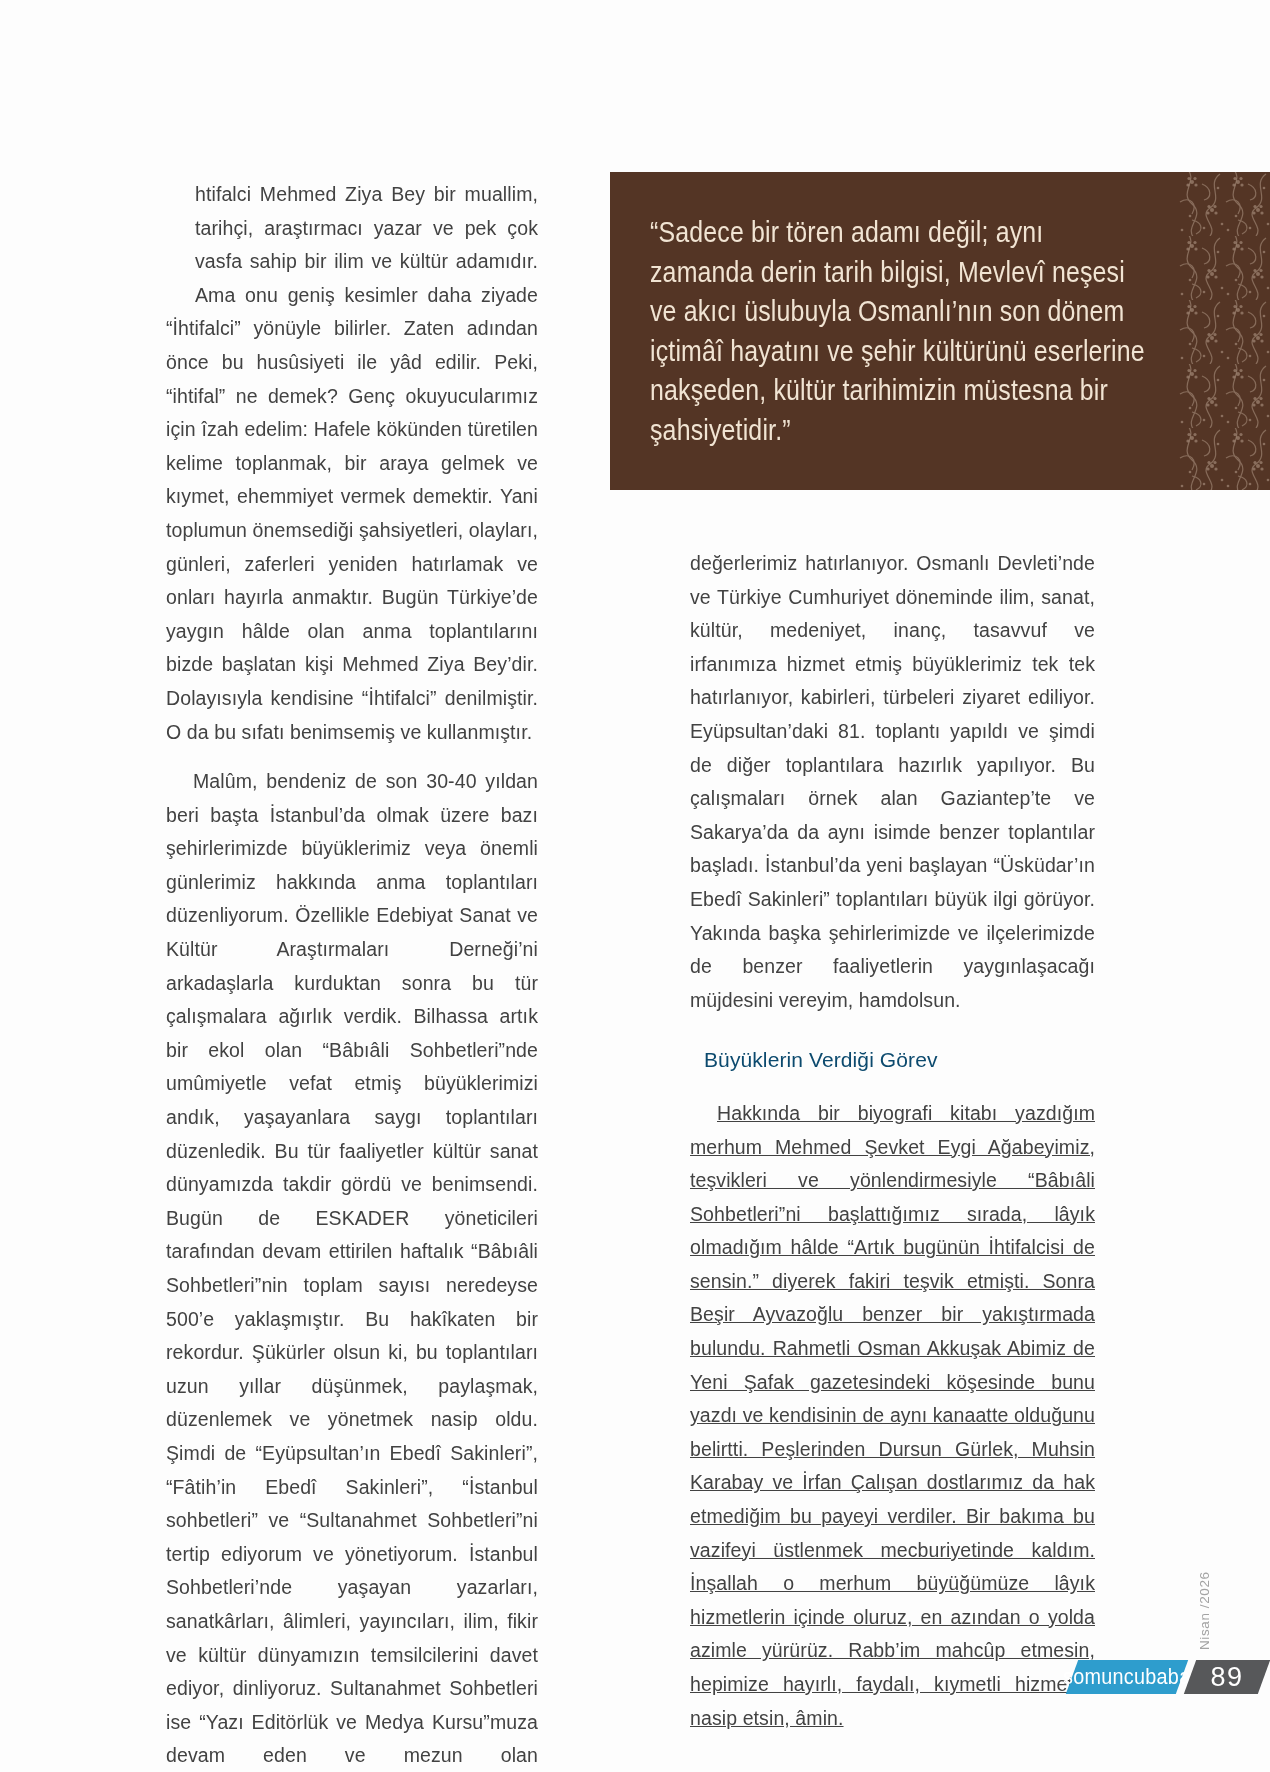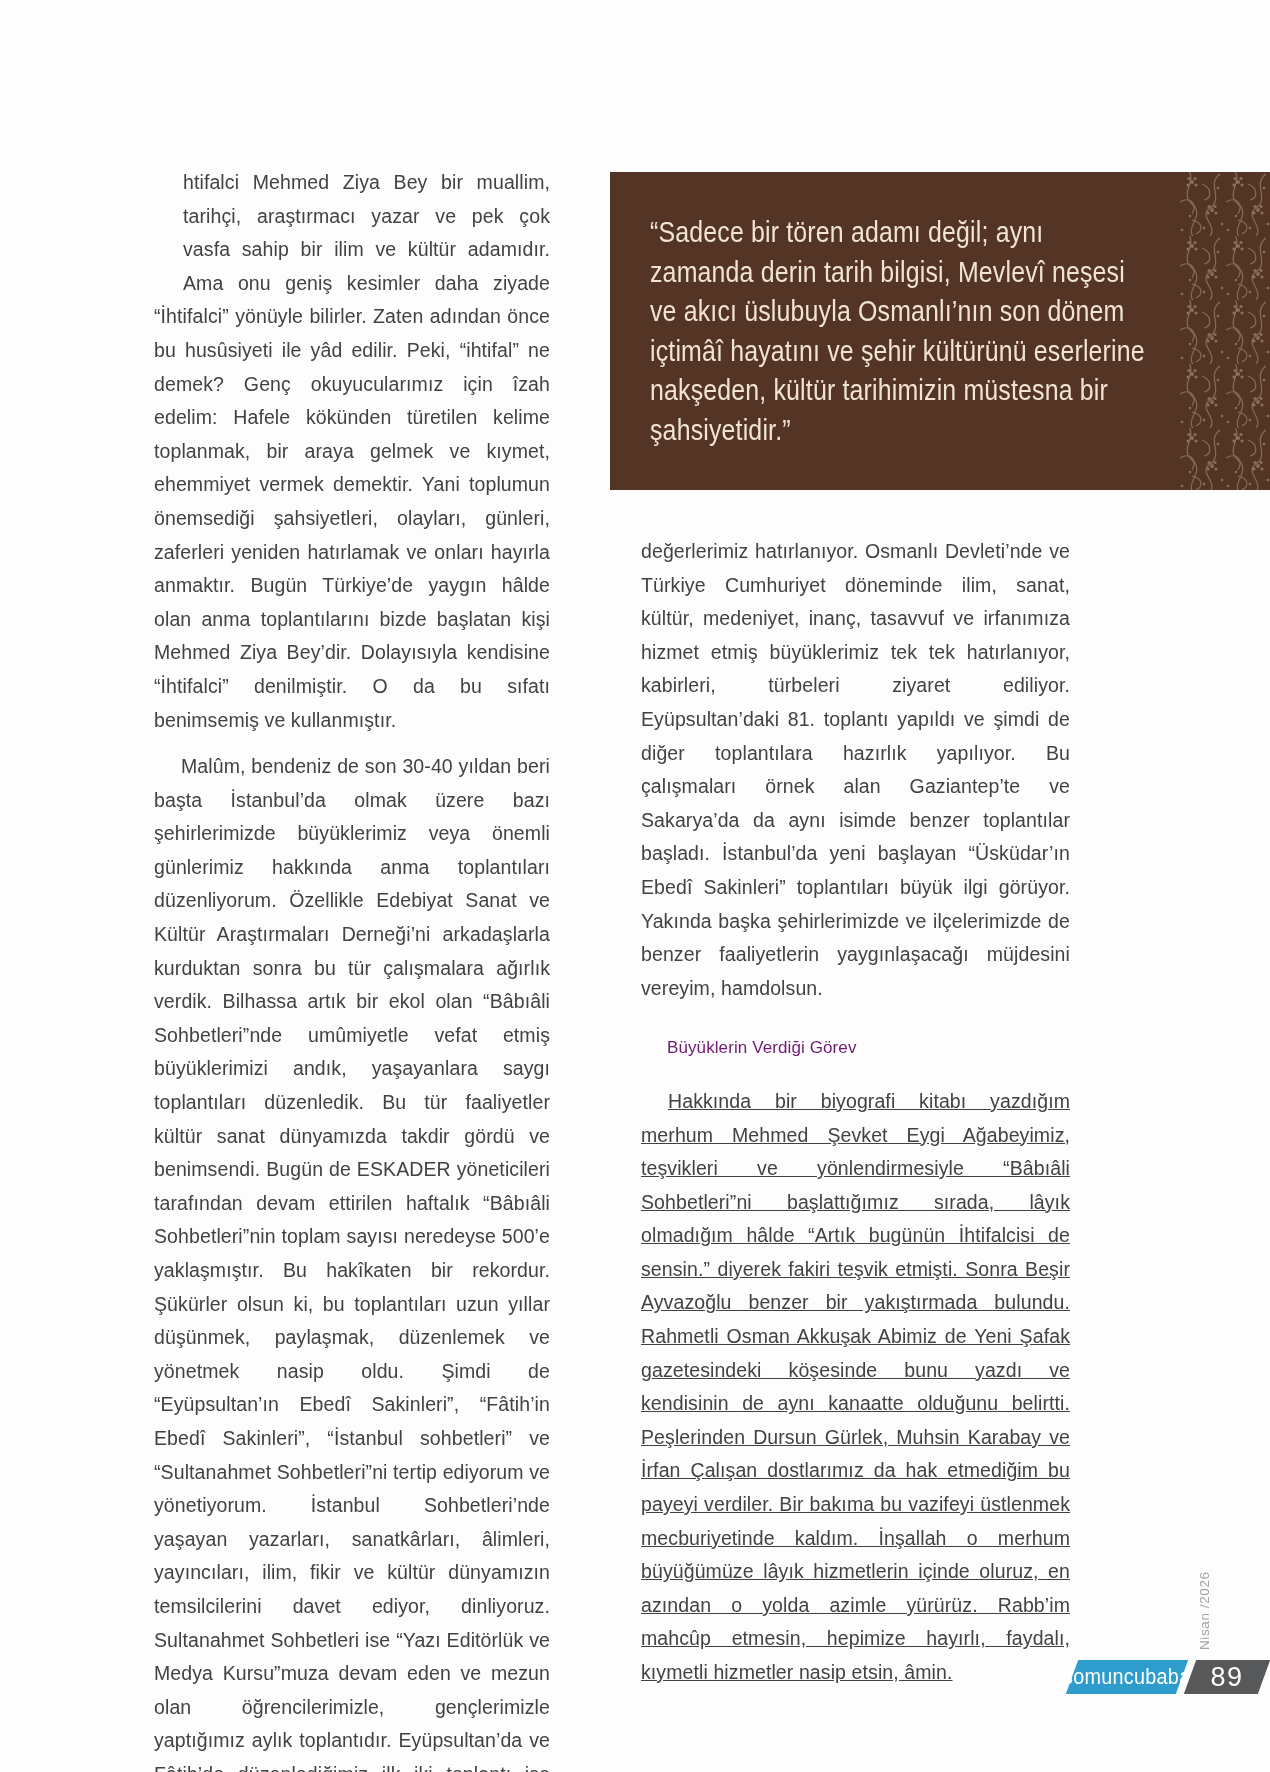--- a/index.html
+++ b/index.html
@@ -15,24 +15,24 @@
 
   
   .col{
     position:absolute;
     font-size:19.5px;
     line-height:33.6px;
     text-align:justify;
     color:#424242;
     letter-spacing:.1px;
   }
-  .col p{margin:4px;}
+  .col p{margin:16px;}
   .col p.indent{text-indent:27px;margin-top:13px;}
   #left-col{left:150px;top:162px;width:404px;}
-  #right-col{left:637px;top:531px;width:437px;}
+  #right-col{left:674px;top:531px;width:437px;}
 
   
   .dropcap{
     float:left;
     width:15px;height:97px;
     margin:6px 16px 0 -2px;
   }
   .dropcap .dot{
     width:14px;height:14px;border-radius:50%;
     background:#5b3a26;
@@ -41,22 +41,22 @@
     width:14px;height:67px;margin-top:10px;
     background:#5b3a26;
   }
   .sr-only{
     position:absolute;width:1px;height:1px;overflow:hidden;
     clip:rect(0 0 0 0);white-space:nowrap;
   }
 
   .subhead{
     margin:26px 0 20px 30px !important;
-    font-size:17px;
-    color:#701a75;
+    font-size:21px;
+    color:#0c4a6e;
     text-align:left;
     text-indent:0 !important;
   }
 
   
   .quote-box{
     position:absolute;
     left:610px;top:172px;
     width:704px;height:318px;
     background:#543525;

